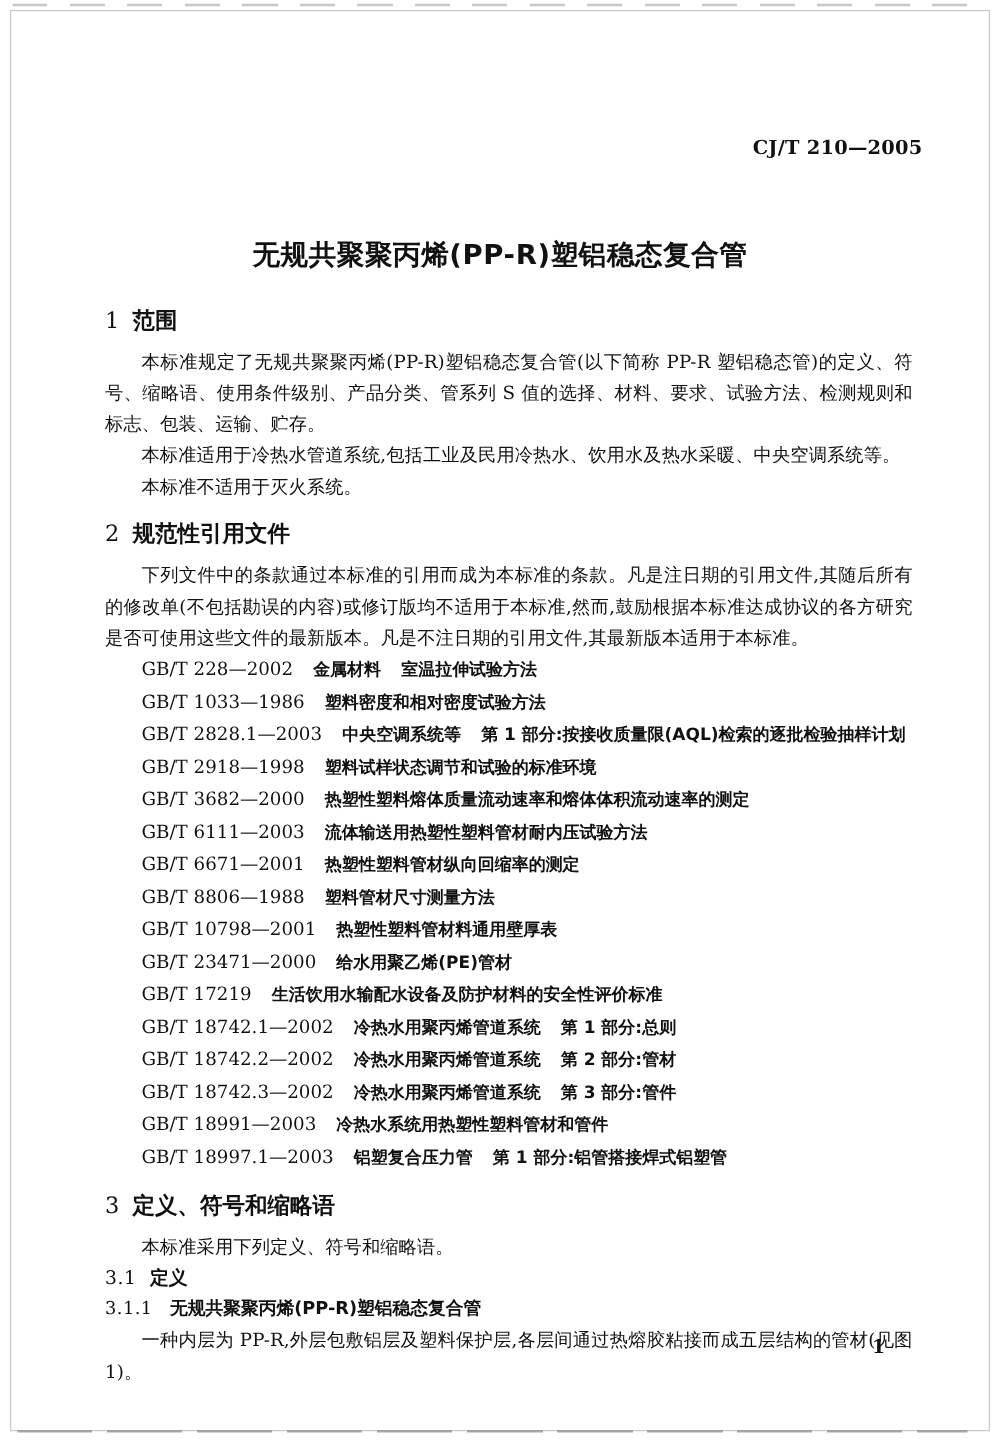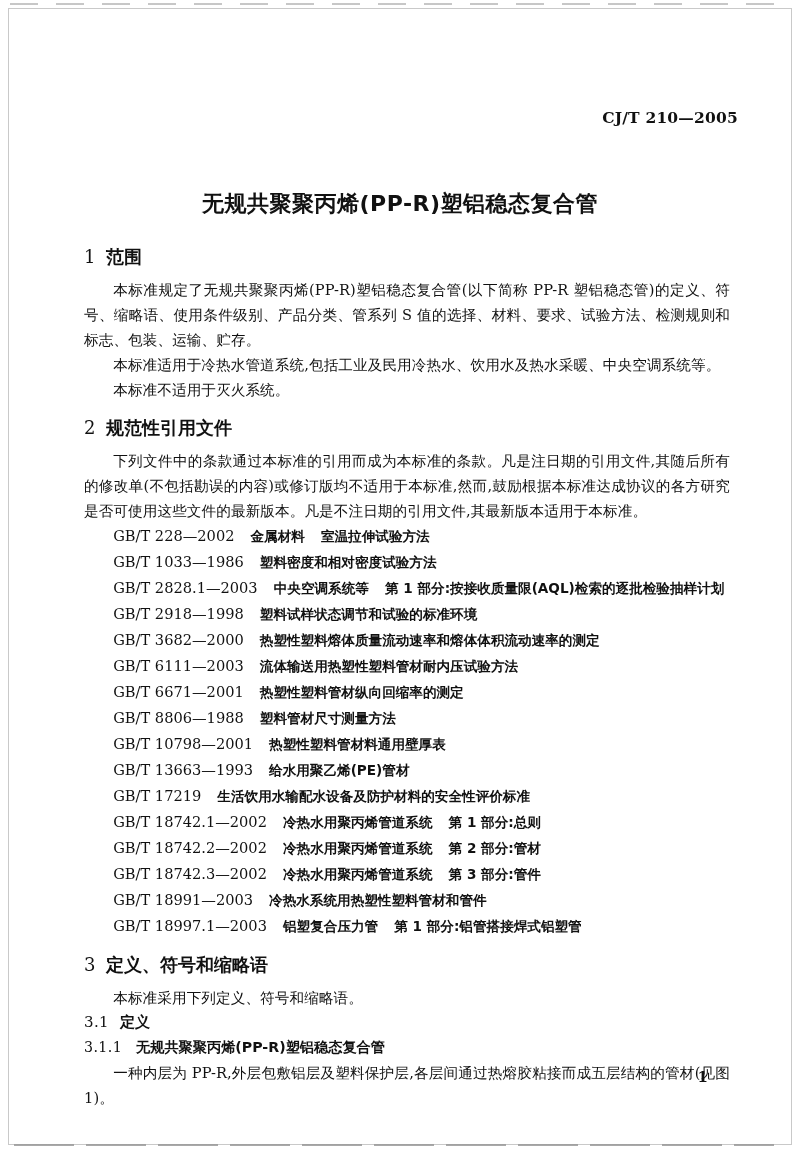--- a/index.html
+++ b/index.html
@@ -213,21 +213,21 @@
     <ul class="ref-list">
       <li><span class="ref-code">GB/T 228—2002</span><span class="ref-sep"></span><span class="ref-title">金属材料</span><span class="ref-sep"></span><span class="ref-title">室温拉伸试验方法</span></li>
       <li><span class="ref-code">GB/T 1033—1986</span><span class="ref-sep"></span><span class="ref-title">塑料密度和相对密度试验方法</span><span class="ref-title"></span></li>
       <li><span class="ref-code">GB/T 2828.1—2003</span><span class="ref-sep"></span><span class="ref-title">中央空调系统等</span><span class="ref-sep"></span><span class="ref-title">第 1 部分:按接收质量限(AQL)检索的逐批检验抽样计划</span></li>
       <li><span class="ref-code">GB/T 2918—1998</span><span class="ref-sep"></span><span class="ref-title">塑料试样状态调节和试验的标准环境</span><span class="ref-title"></span></li>
       <li><span class="ref-code">GB/T 3682—2000</span><span class="ref-sep"></span><span class="ref-title">热塑性塑料熔体质量流动速率和熔体体积流动速率的测定</span><span class="ref-title"></span></li>
       <li><span class="ref-code">GB/T 6111—2003</span><span class="ref-sep"></span><span class="ref-title">流体输送用热塑性塑料管材耐内压试验方法</span><span class="ref-title"></span></li>
       <li><span class="ref-code">GB/T 6671—2001</span><span class="ref-sep"></span><span class="ref-title">热塑性塑料管材纵向回缩率的测定</span><span class="ref-title"></span></li>
       <li><span class="ref-code">GB/T 8806—1988</span><span class="ref-sep"></span><span class="ref-title">塑料管材尺寸测量方法</span><span class="ref-title"></span></li>
       <li><span class="ref-code">GB/T 10798—2001</span><span class="ref-sep"></span><span class="ref-title">热塑性塑料管材料通用壁厚表</span><span class="ref-title"></span></li>
-      <li><span class="ref-code">GB/T 13663—1993</span><span class="ref-sep"></span><span class="ref-title">给水用聚乙烯(PE)管材</span><span class="ref-title"></span></li>
+      <li><span class="ref-code">GB/T 23471—2000</span><span class="ref-sep"></span><span class="ref-title">给水用聚乙烯(PE)管材</span><span class="ref-title"></span></li>
       <li><span class="ref-code">GB/T 17219</span><span class="ref-sep"></span><span class="ref-title">生活饮用水输配水设备及防护材料的安全性评价标准</span><span class="ref-title"></span></li>
       <li><span class="ref-code">GB/T 18742.1—2002</span><span class="ref-sep"></span><span class="ref-title">冷热水用聚丙烯管道系统</span><span class="ref-sep"></span><span class="ref-title">第 1 部分:总则</span></li>
       <li><span class="ref-code">GB/T 18742.2—2002</span><span class="ref-sep"></span><span class="ref-title">冷热水用聚丙烯管道系统</span><span class="ref-sep"></span><span class="ref-title">第 2 部分:管材</span></li>
       <li><span class="ref-code">GB/T 18742.3—2002</span><span class="ref-sep"></span><span class="ref-title">冷热水用聚丙烯管道系统</span><span class="ref-sep"></span><span class="ref-title">第 3 部分:管件</span></li>
       <li><span class="ref-code">GB/T 18991—2003</span><span class="ref-sep"></span><span class="ref-title">冷热水系统用热塑性塑料管材和管件</span><span class="ref-title"></span></li>
       <li><span class="ref-code">GB/T 18997.1—2003</span><span class="ref-sep"></span><span class="ref-title">铝塑复合压力管</span><span class="ref-sep"></span><span class="ref-title">第 1 部分:铝管搭接焊式铝塑管</span></li>
     </ul>
 
     <div class="gap-md"></div>
 

